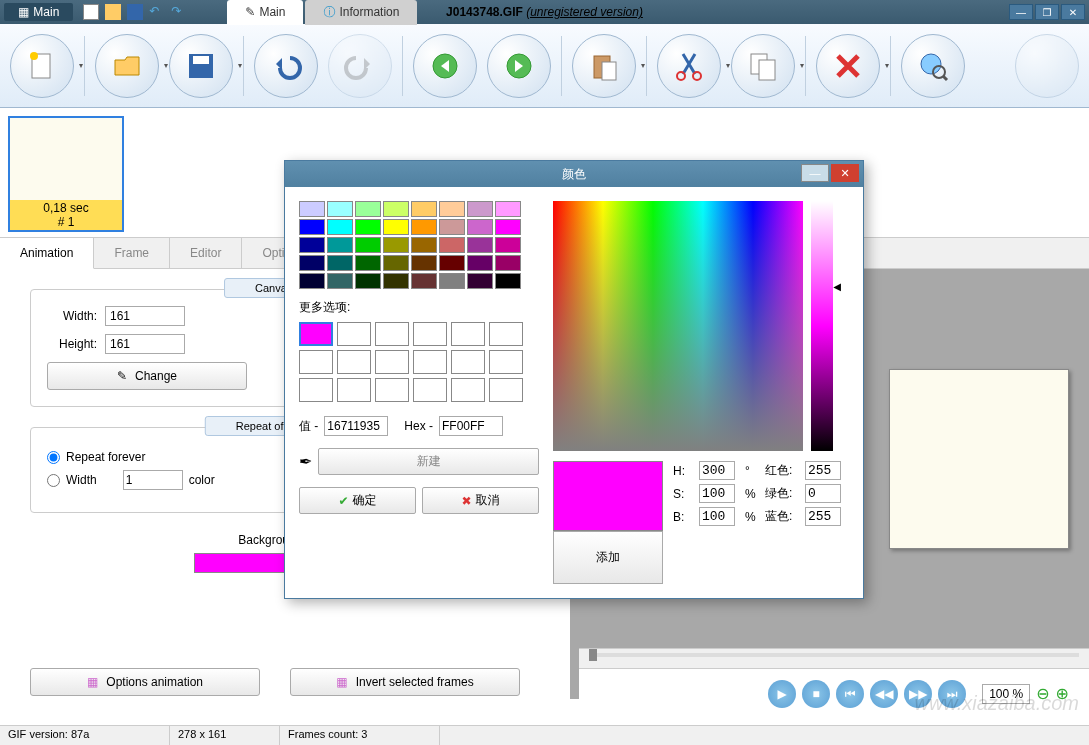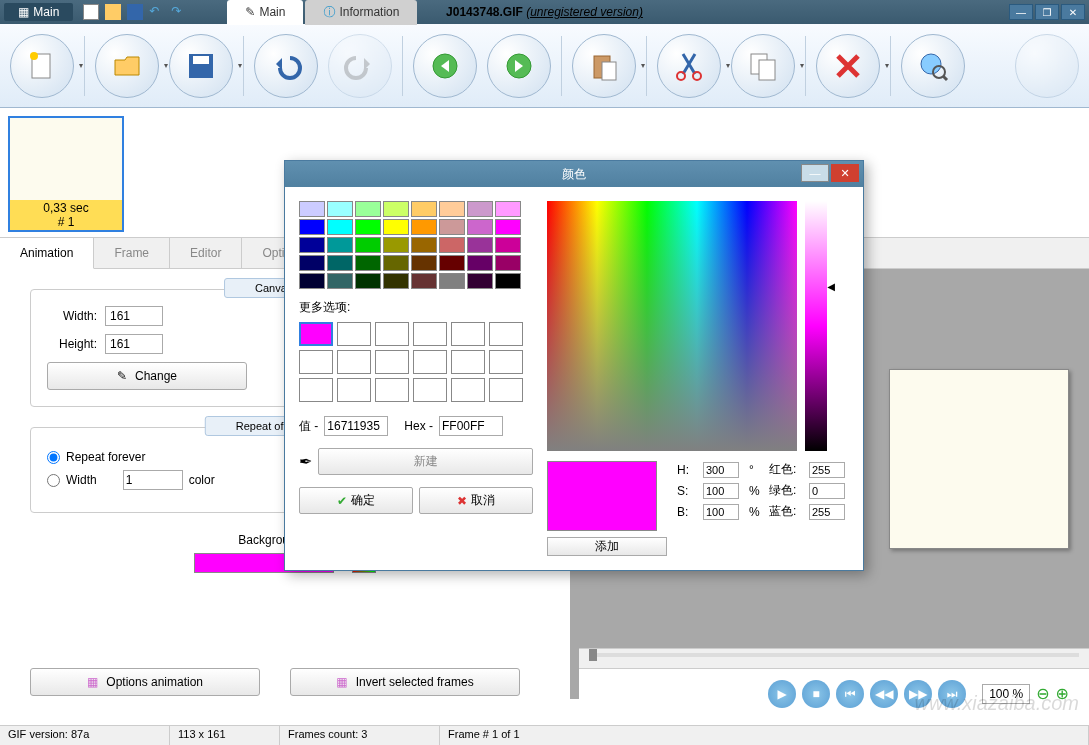--- a/index.html
+++ b/index.html
@@ -37,21 +37,21 @@
 
 
 .main-area { display: flex; height: 430px; }
 .left-panel { width: 570px; padding: 20px 30px; background: #fff; overflow: hidden; }
 .right-panel { flex: 1; background: #a8a8a8; position: relative; }
 
 .fieldset { border: 1px solid #ccc; border-radius: 4px; padding: 16px; margin-bottom: 20px; position: relative; }
 .fieldset .legend { position: absolute; top: -12px; left: 50%; transform: translateX(-50%); background: #e8f0f8; border: 1px solid #b0c8e0; border-radius: 3px; padding: 3px 30px; font-size: 11px; }
 .form-row { display: flex; align-items: center; margin-bottom: 8px; gap: 8px; }
 .form-row label { width: 50px; text-align: right; }
-.form-row input[type=text] { width: 58px; padding: 2px 4px; border: 1px solid #aaa; }
+.form-row input[type=text] { width: 80px; padding: 2px 4px; border: 1px solid #aaa; }
 .wide-btn { width: 200px; padding: 6px; border: 1px solid #aaa; background: linear-gradient(#fff,#e8e8e8); border-radius: 3px; display: flex; align-items: center; justify-content: center; gap: 8px; cursor: pointer; }
 .radio-row { display: flex; align-items: center; gap: 6px; margin: 6px 0; }
 .spin { width: 60px; padding: 2px; border: 1px solid #aaa; }
 
 .bg-color-row { display: flex; align-items: center; gap: 6px; justify-content: center; }
 .color-swatch-big { width: 140px; height: 20px; background: #ff00ff; border: 1px solid #888; }
 .color-pick-btn { width: 24px; height: 20px; border: 1px solid #888; background: linear-gradient(45deg,#f00,#0f0,#00f); }
 
 .bottom-btns { display: flex; gap: 30px; padding: 0 30px; }
 .bottom-btns .wide-btn { width: 230px; }
@@ -90,22 +90,22 @@
 .dlg-btn.wide { flex: 1; justify-content: center; }
 
 .dlg-right { flex: 1; }
 .gradient-area { display: flex; gap: 8px; }
 .sv-picker { width: 250px; height: 250px; background: linear-gradient(to bottom, transparent, #808080), linear-gradient(to right, #ff0000, #ffff00, #00ff00, #00ffff, #0000ff, #ff00ff); position: relative; }
 .hue-bar { width: 22px; height: 250px; background: linear-gradient(to bottom, #fff, #ff00ff, #000); position: relative; }
 .hue-bar .arrow { position: absolute; right: -8px; top: 80px; font-size: 10px; }
 .preview-row { display: flex; gap: 10px; margin-top: 10px; align-items: flex-start; }
 .color-preview { width: 110px; height: 70px; background: #ff00ff; border: 1px solid #888; }
 .hsb-grid { display: grid; grid-template-columns: 20px 40px 14px 34px 40px; gap: 4px 6px; align-items: center; font-size: 11px; }
-.hsb-grid input { width: 36px; padding: 1px 2px; border: 1px solid #aaa; font-size: 11px; }
-.add-btn { width: 120px; padding: 0; border: 1px solid #aaa; background: linear-gradient(#fff,#e8e8e8); text-align: center; margin-top: 6px; cursor: pointer; }
+.hsb-grid input { width: 36px; padding: 1px 2px; border: 1px solid #aaa; font-size: 13px; font-family: Liberation Mono, monospace; }
+.add-btn { width: 110px; padding: 17px; border: 1px solid #aaa; background: linear-gradient(#fff,#e8e8e8); text-align: center; cursor: pointer; }
 
 .watermark { position: absolute; right: 10px; bottom: 30px; color: rgba(0,0,0,0.15); font-size: 20px; font-style: italic; pointer-events: none; }
 </style>
 </head>
 <body>
 
 <div class="titlebar">
   <div class="menu-btn">
     <span>▦</span>
     <span>Main</span>
@@ -224,21 +224,21 @@
         <circle cx="22" cy="22" r="6" fill="none" stroke="#555" stroke-width="2"></circle>
         <path d="M26 26l4 4" stroke="#555" stroke-width="3"></path>
       </svg>
     </div>
   <div class="tool-btn" style="margin-left:auto;opacity:0.5"></div>
 </div>
 
 <div class="frame-strip">
   <div class="frame-thumb">
     <div class="label">
-      <div>0,33 sec</div>
+      <div>0,18 sec</div>
       <div># 1</div>
     </div>
   </div>
 </div>
 
 <div class="tabs-panel">
   <div class="ptab active">Animation</div>
   <div class="ptab">Frame</div>
   <div class="ptab">Editor</div>
   <div class="ptab">Options</div>
@@ -321,23 +321,22 @@
     <div class="play-btn">▶▶</div>
     <div class="play-btn">⏭</div>
     <div class="zoom-box">100 %</div>
     <span style="color:#3a3;font-size:16px">⊖</span>
     <span style="color:#3a3;font-size:16px">⊕</span>
   </div>
 </div>
 
 <div class="statusbar" style="position:absolute;bottom:0;left:0;right:0">
   <div class="cell" style="width:170px">GIF version: 87a</div>
-  <div class="cell" style="width:110px">113 x 161</div>
+  <div class="cell" style="width:110px">278 x 161</div>
   <div class="cell" style="width:160px">Frames count: 3</div>
-  <div class="cell" style="flex:1">Frame # 1 of 1</div>
 </div>
 
 <div class="color-dialog">
   <div class="dlg-title">
     <span>颜色</span>
     <div class="dlg-winbtns">
       <span class="dlg-min">—</span>
       <span class="dlg-close">✕</span>
     </div>
   </div>

